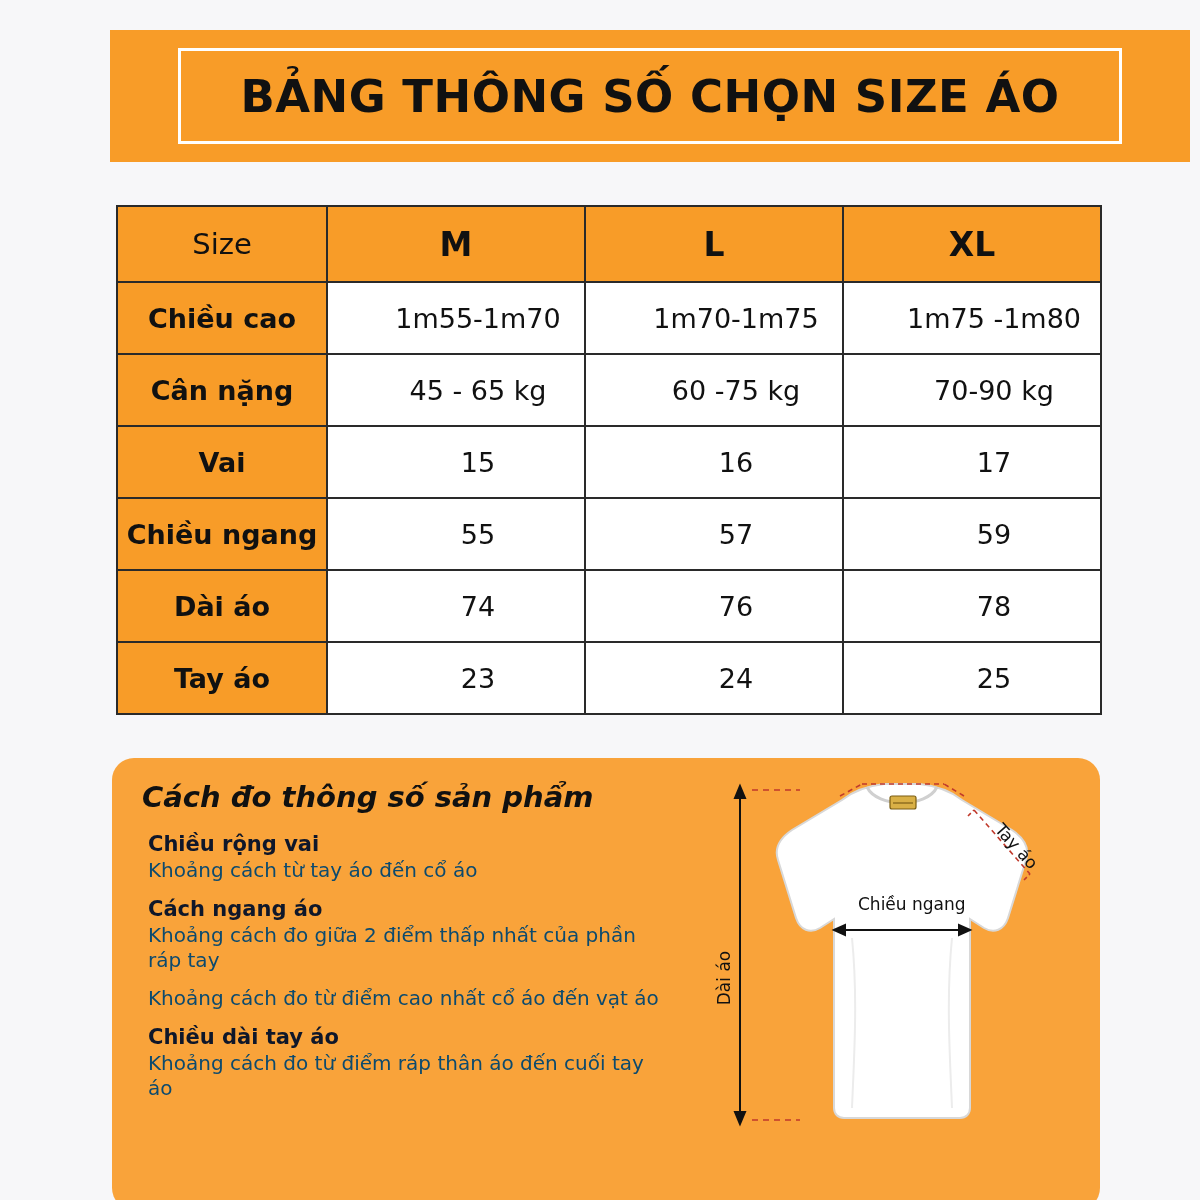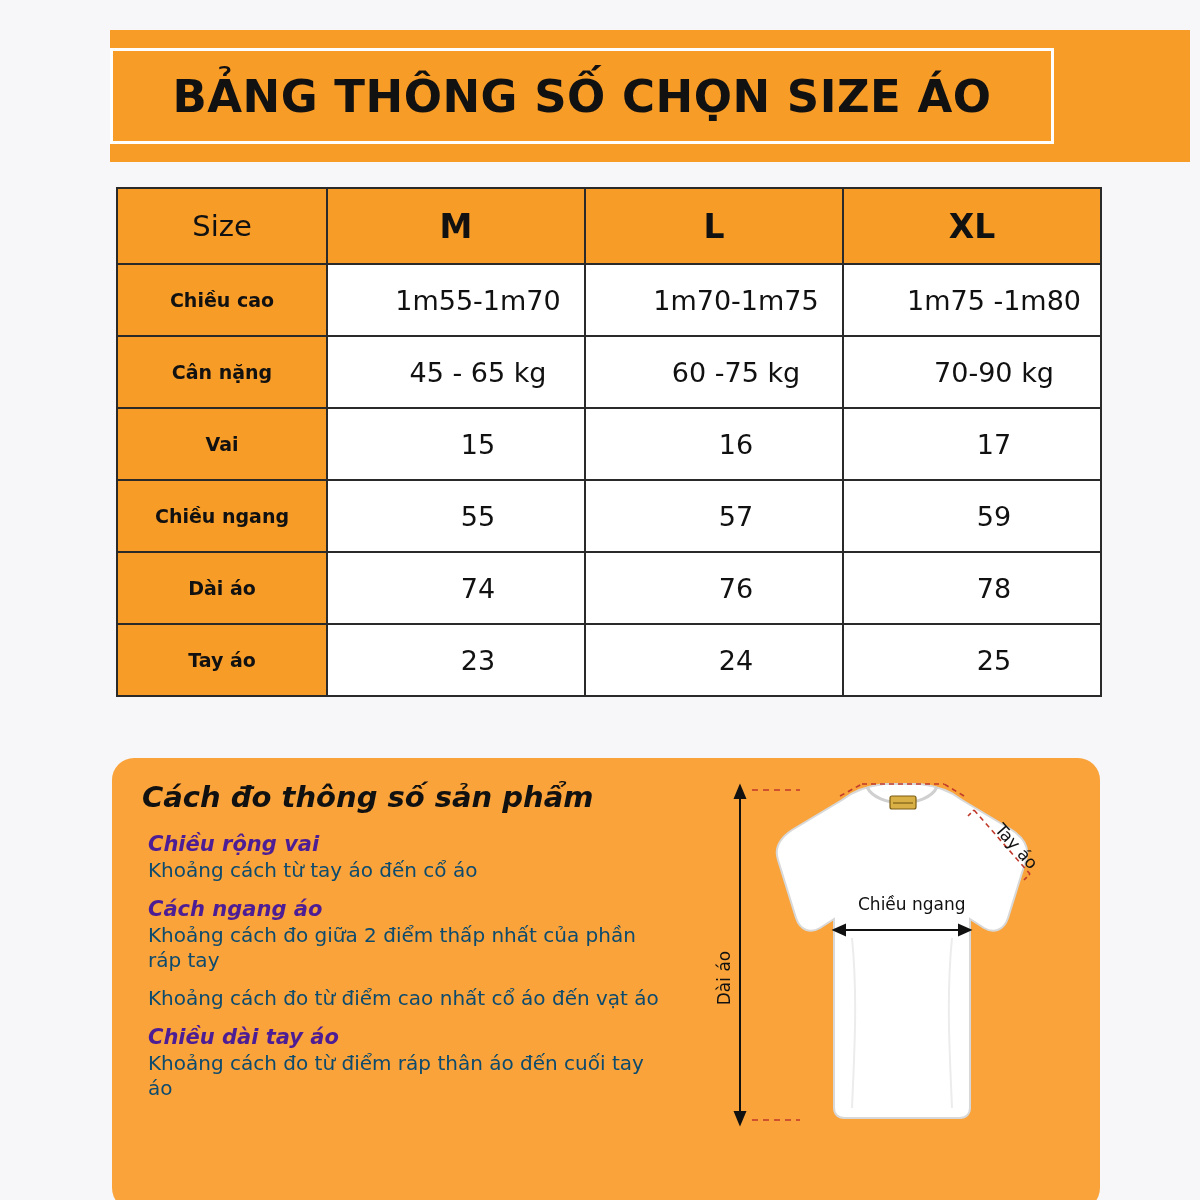--- a/index.html
+++ b/index.html
@@ -24,21 +24,21 @@
   
   .header-banner {
     position: absolute;
     left: 110px;
     top: 30px;
     width: 1080px;
     height: 132px;
     background: #f89c28;
     display: flex;
     align-items: center;
-    justify-content: flex-start;
+    justify-content: center;
   }
   .header-inner {
     border: 3px solid #ffffff;
     width: 944px;
     height: 96px;
     display: flex;
     align-items: center;
     justify-content: center;
     box-sizing: border-box;
   }
@@ -48,21 +48,21 @@
     font-size: 45px;
     letter-spacing: 0.5px;
     color: #111111;
     white-space: nowrap;
   }
 
   
   .size-table-wrap {
     position: absolute;
     left: 116px;
-    top: 187px;
+    top: 205px;
     width: 986px;
     border-radius: 10px;
   }
   table.size-table {
     border-collapse: collapse;
     width: 986px;
     table-layout: fixed;
   }
   table.size-table td {
     border: 2px solid #2a2a2a;
@@ -70,21 +70,21 @@
     vertical-align: middle;
     font-size: 27px;
     color: #111111;
     height: 70px;
     padding: 0 4px;
   }
   table.size-table td.label-cell {
     background: #f89c28;
     font-weight: bold;
     width: 200px;
-    font-size: 19px;
+    font-size: 27px;
   }
   table.size-table td.value-cell {
     background: #ffffff;
     font-weight: normal;
     padding-left: 48px;
   }
   table.size-table tr.head-row td {
     height: 74px;
     font-weight: bold;
     font-size: 33px;
@@ -121,22 +121,21 @@
     left: 36px;
     top: 74px;
     width: 520px;
   }
   .guide-item {
     margin-bottom: 14px;
   }
   .guide-item .g-title {
     font-size: 21px;
     font-weight: bold;
-    font-style: italic;
-    color: #4c1d95;
+    color: #0f172a;
     margin-bottom: 2px;
   }
   .guide-item .g-desc {
     font-size: 20px;
     color: #0c4a6e;
     line-height: 1.24;
   }
 
   
   .illustration {

